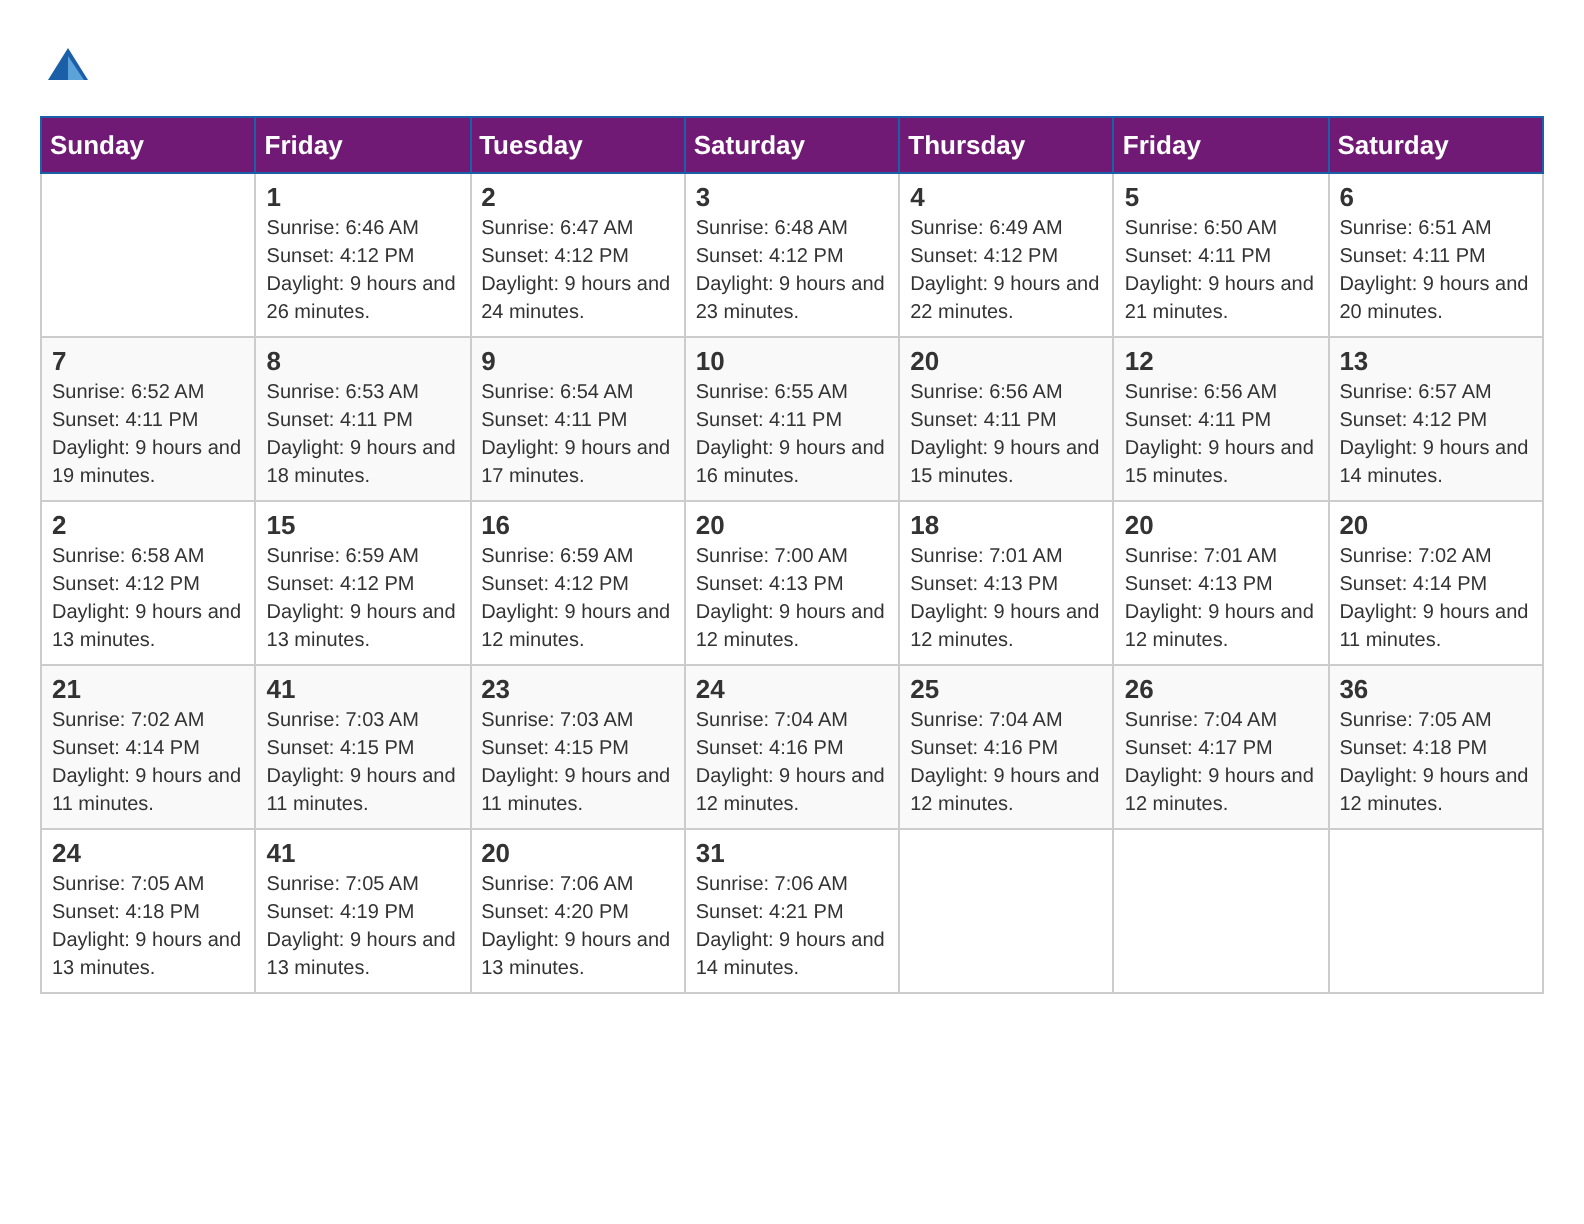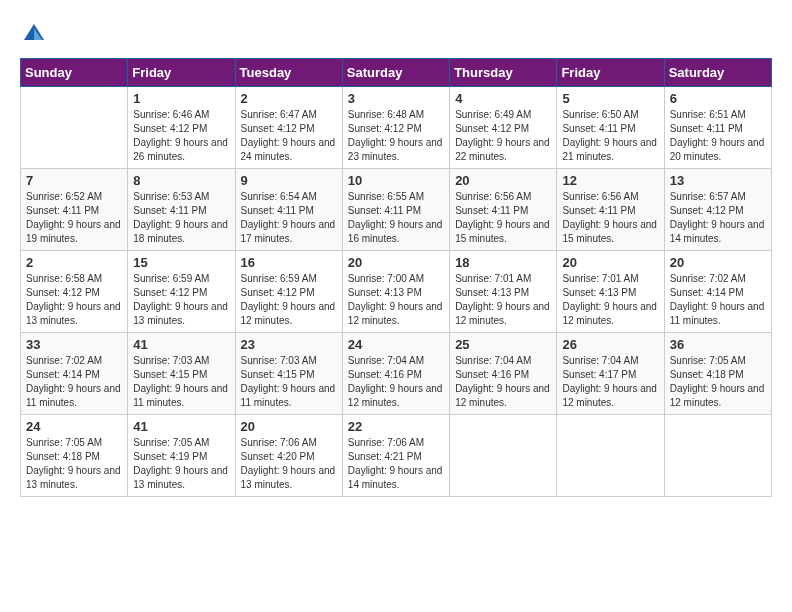--- a/index.html
+++ b/index.html
@@ -199,21 +199,21 @@
           <span class="day-number">20</span>
           <div class="day-info">Sunrise: 7:01 AM<br>Sunset: 4:13 PM<br>Daylight: 9 hours and 12 minutes.</div>
         </td>
         <td>
           <span class="day-number">20</span>
           <div class="day-info">Sunrise: 7:02 AM<br>Sunset: 4:14 PM<br>Daylight: 9 hours and 11 minutes.</div>
         </td>
       </tr>
       <tr class="row-alt">
         <td>
-          <span class="day-number">33</span>
+          <span class="day-number">21</span>
           <div class="day-info">Sunrise: 7:02 AM<br>Sunset: 4:14 PM<br>Daylight: 9 hours and 11 minutes.</div>
         </td>
         <td>
           <span class="day-number">41</span>
           <div class="day-info">Sunrise: 7:03 AM<br>Sunset: 4:15 PM<br>Daylight: 9 hours and 11 minutes.</div>
         </td>
         <td>
           <span class="day-number">23</span>
           <div class="day-info">Sunrise: 7:03 AM<br>Sunset: 4:15 PM<br>Daylight: 9 hours and 11 minutes.</div>
         </td>
@@ -241,21 +241,21 @@
         </td>
         <td>
           <span class="day-number">41</span>
           <div class="day-info">Sunrise: 7:05 AM<br>Sunset: 4:19 PM<br>Daylight: 9 hours and 13 minutes.</div>
         </td>
         <td>
           <span class="day-number">20</span>
           <div class="day-info">Sunrise: 7:06 AM<br>Sunset: 4:20 PM<br>Daylight: 9 hours and 13 minutes.</div>
         </td>
         <td>
-          <span class="day-number">22</span>
+          <span class="day-number">31</span>
           <div class="day-info">Sunrise: 7:06 AM<br>Sunset: 4:21 PM<br>Daylight: 9 hours and 14 minutes.</div>
         </td>
         <td class="empty-cell"></td>
         <td class="empty-cell"></td>
         <td class="empty-cell"></td>
       </tr>
     </tbody>
 </table>
 
 </body></html>

